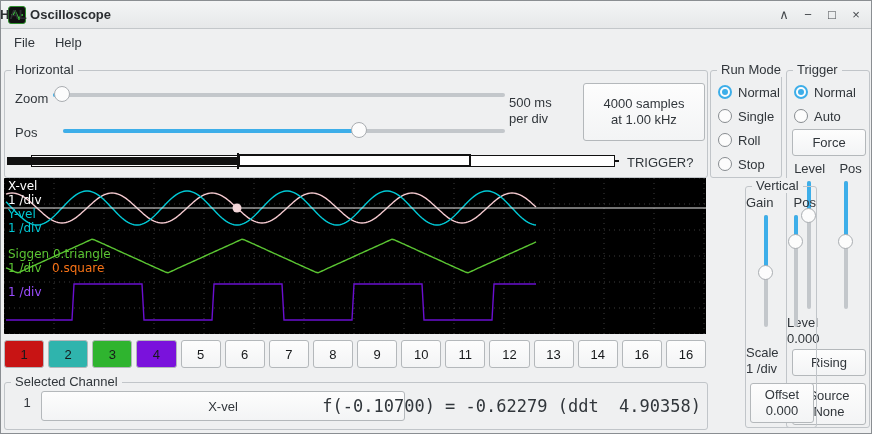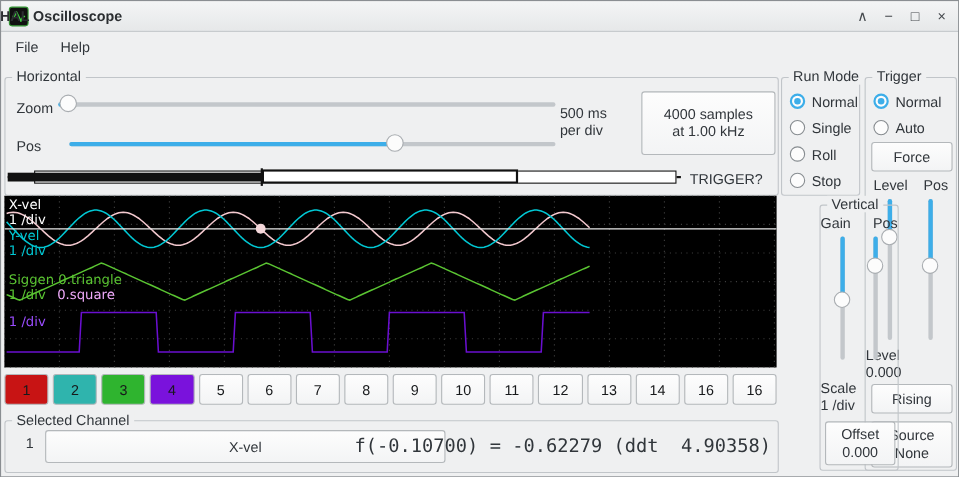--- a/index.html
+++ b/index.html
@@ -262,21 +262,21 @@
       <line x1="0" y1="30" x2="702" y2="30" stroke="#e8e8e8" stroke-width="1.2"></line>
       <circle cx="233" cy="30" r="4.5" fill="#f4d7da"></circle>
     </svg>
   <div id="scope-labels">
       <div class="scope-label" style="color: rgb(255, 255, 255); top: 2px; left: 4px;">X-vel</div>
       <div class="scope-label" style="color: rgb(255, 255, 255); top: 16px; left: 4px;">1 /div</div>
       <div class="scope-label" style="color: rgb(0, 200, 212); top: 30px; left: 4px;">Y-vel</div>
       <div class="scope-label" style="color: rgb(0, 200, 212); top: 44px; left: 4px;">1 /div</div>
       <div class="scope-label" style="color: rgb(90, 196, 50); top: 70px; left: 4px;">Siggen 0.triangle</div>
       <div class="scope-label" style="color: rgb(90, 196, 50); top: 84px; left: 4px;">1 /div</div>
-      <div class="scope-label" style="color: #f0abfc; top: 84px; left: 48px;">0.square</div>
+      <div class="scope-label" style="color: #f97316; top: 84px; left: 48px;">0.square</div>
       <div class="scope-label" style="color: rgb(155, 77, 255); top: 108px; left: 4px;">1 /div</div>
     </div>
 </div>
 
 <div id="channels">
     <div class="chan-btn" style="background: rgb(200, 20, 20);">1</div>
     <div class="chan-btn" style="background: rgb(47, 180, 173);">2</div>
     <div class="chan-btn" style="background: rgb(47, 180, 47);">3</div>
     <div class="chan-btn" style="background: rgb(122, 18, 220);">4</div>
     <div class="chan-btn">5</div>

